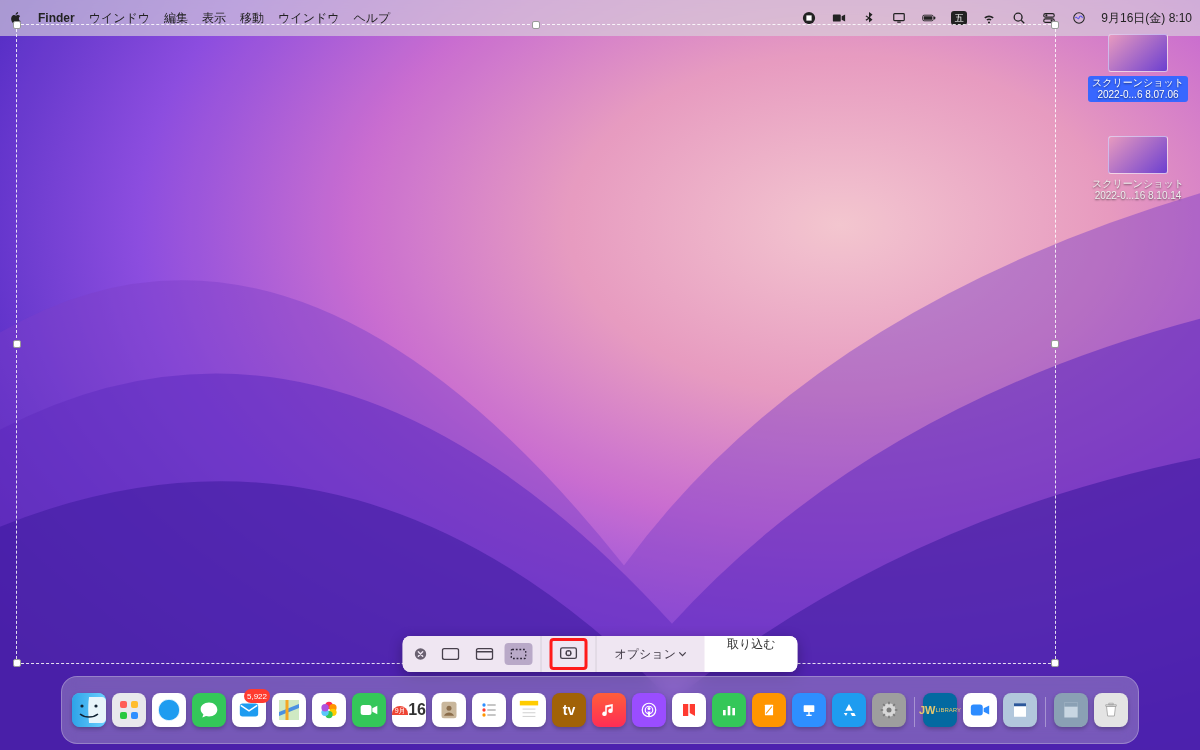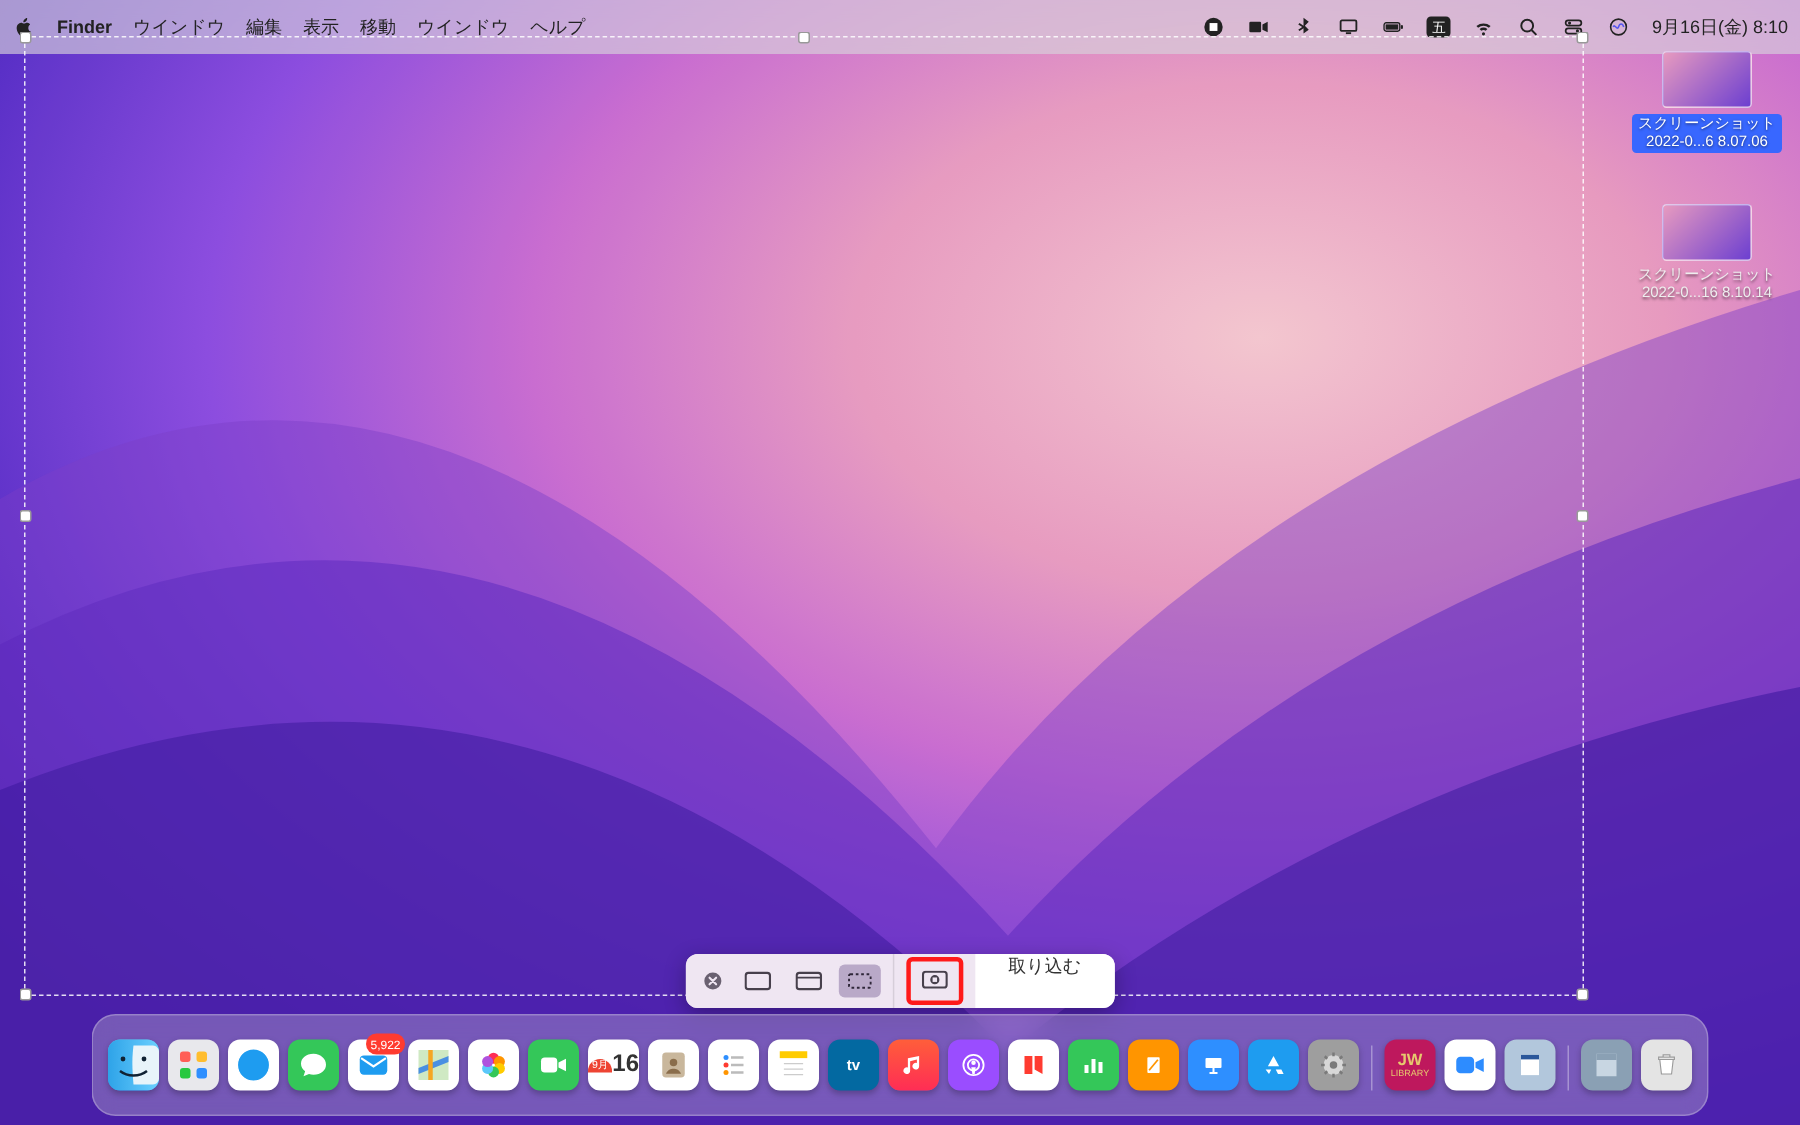--- a/index.html
+++ b/index.html
@@ -237,20 +237,28 @@
   </div>
   <div class="tb-seg light sep">
     <span class="tb-highlight">
       <span class="tb-btn">
         <svg viewBox="0 0 20 16">
             <rect x="1" y="1" width="18" height="12" rx="2" fill="none" stroke="currentColor" stroke-width="1.6"></rect>
             <circle cx="10" cy="7" r="3.5" fill="currentColor"></circle>
             <rect x="8.3" y="5.3" width="3.4" height="3.4" fill="#efe6f2"></rect>
           </svg>
       </span>
+    </span>
+  </div>
+  <div class="tb-seg light sep">
+    <span class="tb-text">
+      <span>オプション</span>
+      <svg width="8" height="8" viewBox="0 0 10 10">
+          <path d="M1 3l4 4 4-4" fill="none" stroke="currentColor" stroke-width="1.6"></path>
+        </svg>
     </span>
   </div>
   <div class="tb-capture sep">
     <span>取り込む</span>
   </div>
 </div>
 
 <div class="dock-wrap">
   <div class="dock-icon" style="background:linear-gradient(#57c8f2,#2a8fe0)">
     <svg viewBox="0 0 34 34" width="34" height="34">
@@ -343,21 +351,21 @@
   </div>
   <div class="dock-icon" style="background:#fff">
     <svg viewBox="0 0 24 24" width="22">
         <rect x="2" y="2" width="20" height="20" rx="4" fill="#fff"></rect>
         <rect x="2" y="2" width="20" height="5" fill="#ffcc00"></rect>
         <line x1="5" y1="11" x2="19" y2="11" stroke="#ccc"></line>
         <line x1="5" y1="15" x2="19" y2="15" stroke="#ccc"></line>
         <line x1="5" y1="19" x2="19" y2="19" stroke="#ccc"></line>
       </svg>
   </div>
-  <div class="dock-icon" style="background:#0369a1;color:#fff;font-size:10px;font-weight:600">tv</div>
+  <div class="dock-icon" style="background:#a16207;color:#fff;font-size:14px;font-weight:600">tv</div>
   <div class="dock-icon" style="background:linear-gradient(#ff5e3a,#ff2d55)">
     <svg viewBox="0 0 24 24" width="18">
         <path d="M9 17a3 3 0 11-2-2.8V6l10-2v9a3 3 0 11-2-2.8V7L9 8.6V17z" fill="#fff"></path>
       </svg>
   </div>
   <div class="dock-icon" style="background:#9a4dff">
     <svg viewBox="0 0 24 24" width="18">
         <circle cx="12" cy="12" r="9" fill="none" stroke="#fff" stroke-width="1.6"></circle>
         <circle cx="12" cy="12" r="5" fill="none" stroke="#fff" stroke-width="1.6"></circle>
         <circle cx="12" cy="10" r="2" fill="#fff"></circle>
@@ -406,21 +414,21 @@
           <line x1="5" y1="5" x2="7" y2="7"></line>
           <line x1="17" y1="17" x2="19" y2="19"></line>
           <line x1="5" y1="19" x2="7" y2="17"></line>
           <line x1="17" y1="7" x2="19" y2="5"></line>
         </g>
       </svg>
   </div>
 
   <div class="dock-sep"></div>
 
-  <div class="dock-icon" style="background:#be185d;color:#e6c86e;font-size:8px;flex-direction:column;line-height:1">
+  <div class="dock-icon" style="background:#0369a1;color:#e6c86e;font-size:8px;flex-direction:row;line-height:1">
       <b style="font-size:11px">JW</b>
       <span style="font-size:6px">LIBRARY</span>
     </div>
   <div class="dock-icon" style="background:#fff">
     <svg viewBox="0 0 24 24" width="22">
         <rect x="2" y="6" width="13" height="12" rx="3" fill="#2d8cff"></rect>
         <path d="M16 10l6-3v10l-6-3z" fill="#2d8cff"></path>
       </svg>
   </div>
   <div class="dock-icon" style="background:#b2c7dc">

